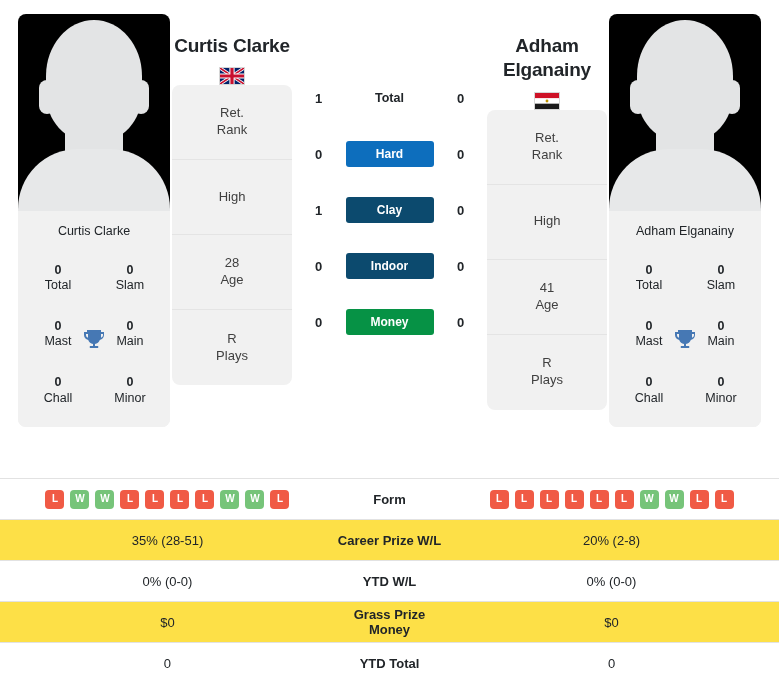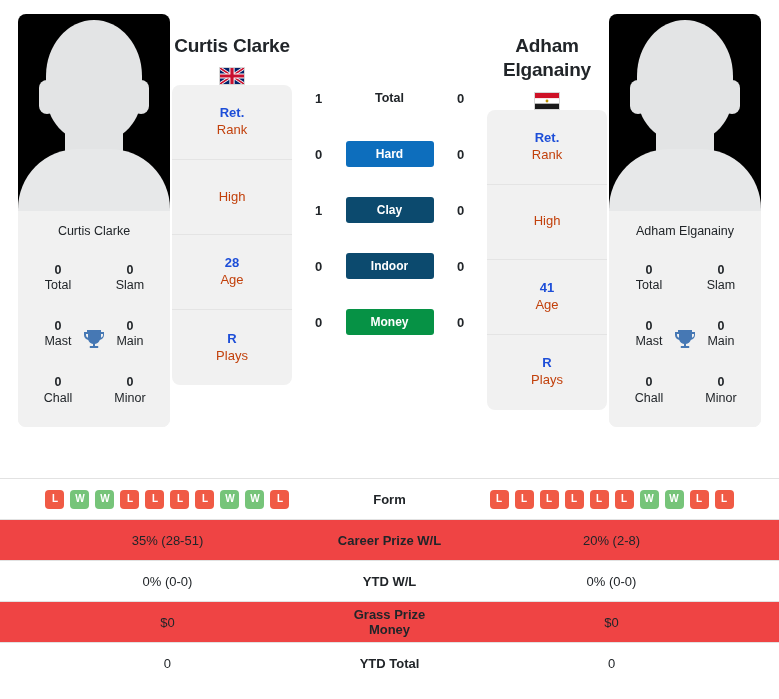--- a/index.html
+++ b/index.html
@@ -147,22 +147,22 @@
   .info-row {
     height: 75px;
     display: flex;
     flex-direction: column;
     align-items: center;
     justify-content: center;
     border-bottom: 1px solid #e4e4e4;
     line-height: 1.3;
   }
   .info-row:last-child { border-bottom: none; }
-  .info-val { font-size: 13px; font-weight: bold; color: #1d4ed8; }
-  .info-lbl { font-size: 13px; color: #c2410c; text-align: center; }
+  .info-val { font-size: 13px; font-weight: normal; color: #404040; }
+  .info-lbl { font-size: 13px; color: #404040; text-align: center; }
 
   
   .surface-col {
     flex: 1 1 auto;
     display: flex;
     flex-direction: column;
     padding-top: 56px;
     min-width: 0;
   }
   .surface-row {
@@ -195,21 +195,21 @@
     font-size: 12.5px;
   }
 
   
   .stats-table {
     width: 100%;
     border-collapse: collapse;
     table-layout: fixed;
   }
   .stats-table tr { border-top: 1px solid #e2e2e2; }
-  .stats-table tr.shaded { background: #ef4444; }
+  .stats-table tr.shaded { background: #fde047; }
   .stats-table td {
     height: 41px;
     vertical-align: middle;
     text-align: center;
     font-size: 13px;
     color: #212529;
   }
   .col-side { width: 43%; }
   .col-mid  { width: 14%; font-weight: bold; }
 

